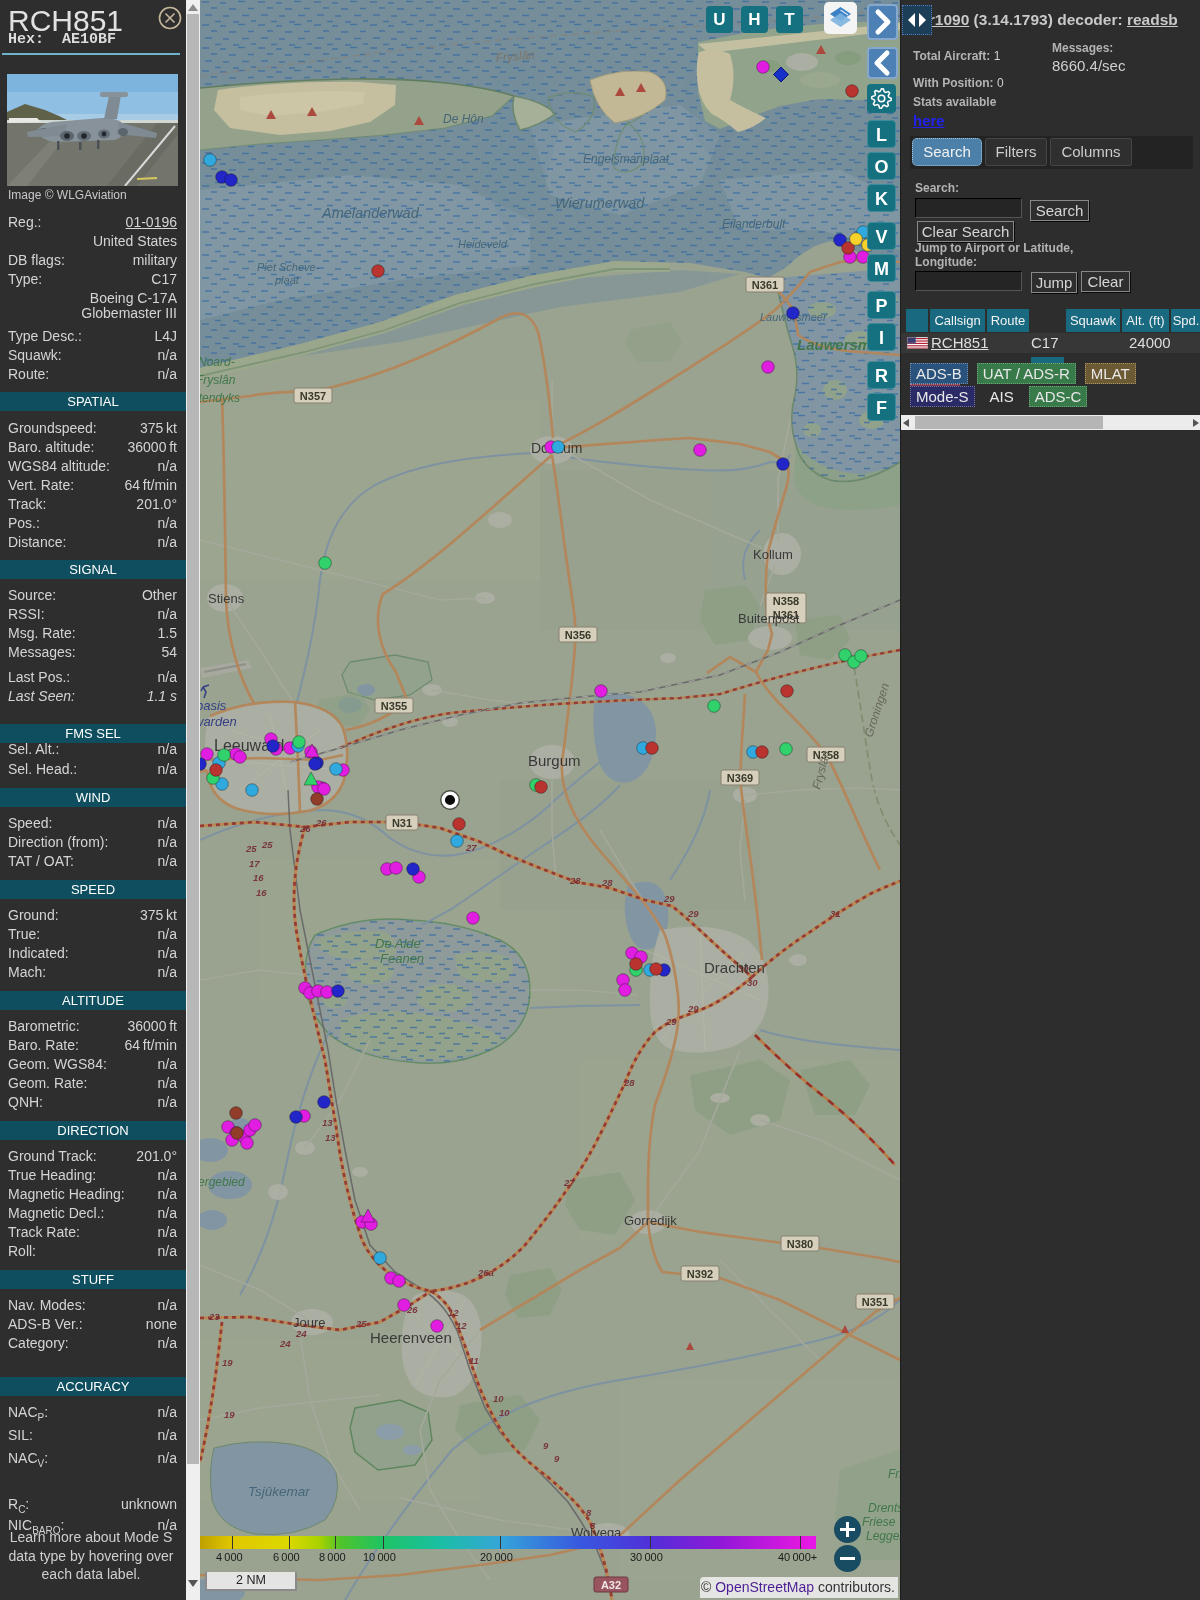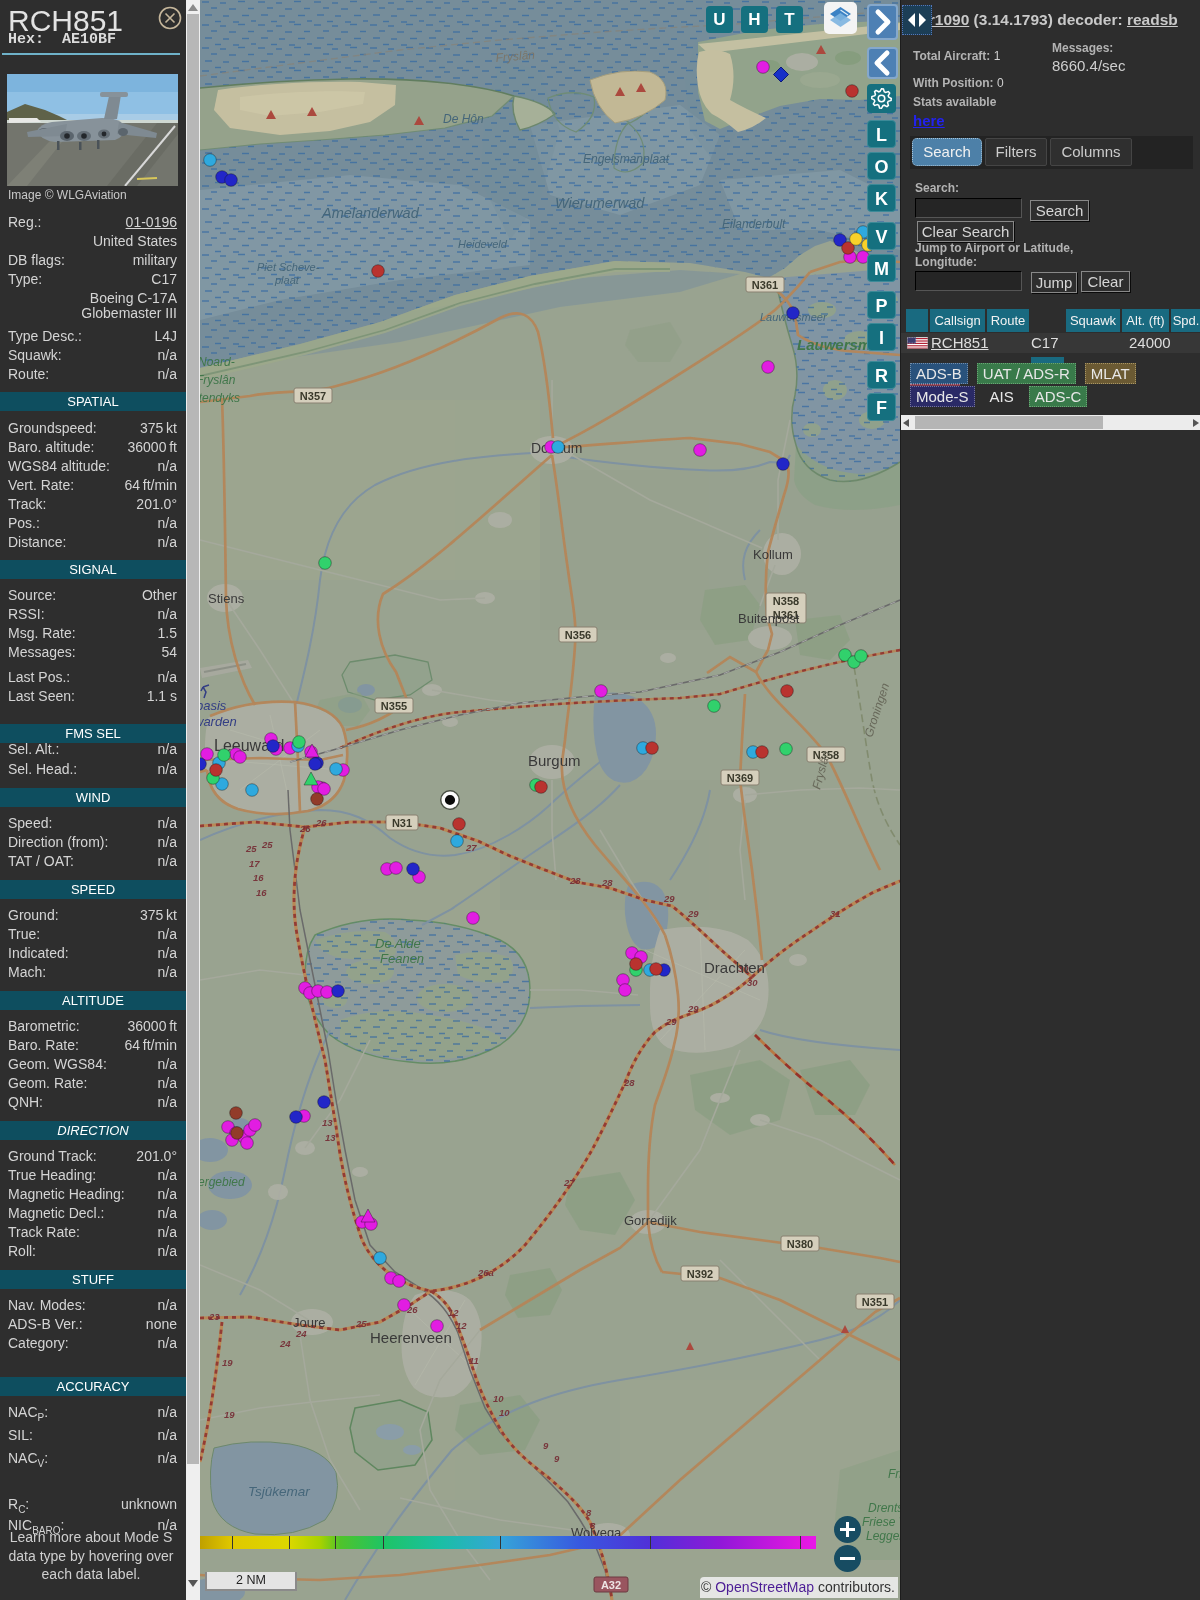--- a/index.html
+++ b/index.html
@@ -138,21 +138,21 @@
       <span class="v">1.5</span>
     </div>
 <div class="row" style="top:643px;">
       <span class="l">Messages:</span>
       <span class="v">54</span>
     </div>
 <div class="row" style="top:668px;">
       <span class="l">Last Pos.:</span>
       <span class="v">n/a</span>
     </div>
-<div class="row" style="top:687px;">
+<div class="row" style="top:687px;font-style:italic;">
       <span class="l">Last Seen:</span>
       <span class="v">1.1 s</span>
     </div>
 <div class="sh" style="top:724px;">FMS SEL</div>
 <div class="row" style="top:740px;">
       <span class="l">Sel. Alt.:</span>
       <span class="v">n/a</span>
     </div>
 <div class="row" style="top:760px;">
       <span class="l">Sel. Head.:</span>
@@ -202,21 +202,21 @@
       <span class="v">n/a</span>
     </div>
 <div class="row" style="top:1074px;">
       <span class="l">Geom. Rate:</span>
       <span class="v">n/a</span>
     </div>
 <div class="row" style="top:1093px;">
       <span class="l">QNH:</span>
       <span class="v">n/a</span>
     </div>
-<div class="sh" style="top:1121px;font-style:italic;">DIRECTION</div>
+<div class="sh" style="top:1121px;">DIRECTION</div>
 <div class="row" style="top:1147px;">
       <span class="l">Ground Track:</span>
       <span class="v">201.0°</span>
     </div>
 <div class="row" style="top:1166px;">
       <span class="l">True Heading:</span>
       <span class="v">n/a</span>
     </div>
 <div class="row" style="top:1185px;">
       <span class="l">Magnetic Heading:</span>
@@ -842,20 +842,29 @@
 <div id="legend" style="position:absolute;left:0px;top:1536px;width:616px;height:13px;background:linear-gradient(to right,#bfa000 0px,#e0c800 32px,#dcd800 89px,#a8d200 120px,#50c32a 140px,#1ec464 183px,#1abfa4 240px,#35a5d8 300px,#3858e0 380px,#5030d8 450px,#9018d8 520px,#e018e0 600px,#e818e8 616px);"></div>
 <div style="position:absolute;left:0;top:1536px;width:616px;height:13px;">
 <div style="position:absolute;left:32px;top:0;width:1px;height:13px;background:#333;"></div>
 <div style="position:absolute;left:89px;top:0;width:1px;height:13px;background:#333;"></div>
 <div style="position:absolute;left:135px;top:0;width:1px;height:13px;background:#333;"></div>
 <div style="position:absolute;left:183px;top:0;width:1px;height:13px;background:#333;"></div>
 <div style="position:absolute;left:300px;top:0;width:1px;height:13px;background:#333;"></div>
 <div style="position:absolute;left:450px;top:0;width:1px;height:13px;background:#333;"></div>
 <div style="position:absolute;left:600px;top:0;width:1px;height:13px;background:#333;"></div>
 </div>
+<div style="position:absolute;left:0px;top:1551px;width:640px;height:12px;font-size:11px;color:#1c1c1c;">
+<span style="position:absolute;left:16px;">4 000</span>
+<span style="position:absolute;left:73px;">6 000</span>
+<span style="position:absolute;left:119px;">8 000</span>
+<span style="position:absolute;left:163px;">10 000</span>
+<span style="position:absolute;left:280px;">20 000</span>
+<span style="position:absolute;left:430px;">30 000</span>
+<span style="position:absolute;left:578px;">40 000+</span>
+</div>
 <div style="position:absolute;left:5px;top:1572px;width:88px;height:17px;background:#e4e4e4;border:2px solid #8a8a8a;border-top:none;text-align:center;font-size:12.5px;line-height:17px;color:#222;">2 NM</div>
 <div style="position:absolute;left:500px;top:1577px;width:198px;height:21px;background:rgba(235,235,235,0.92);border-radius:4px 0 0 0;font-size:14px;line-height:21px;color:#333;text-align:right;padding-right:3px;box-sizing:border-box;">© <span style="color:#4c1d95;">OpenStreetMap</span> contributors.</div>
 </div>
 <div id="right">
 <div style="position:absolute;left:1px;top:5px;width:30px;height:30px;background:#1c3e56;border:1px dotted #5577bb;box-sizing:border-box;text-align:center;z-index:5;">
 <svg width="24" height="20" viewBox="0 0 24 20" style="margin-top:4px;">
         <path d="M10 3 L3 10 L10 17 Z" fill="#fff"></path>
         <path d="M14 3 L21 10 L14 17 Z" fill="#fff"></path>
       </svg>
 </div>

